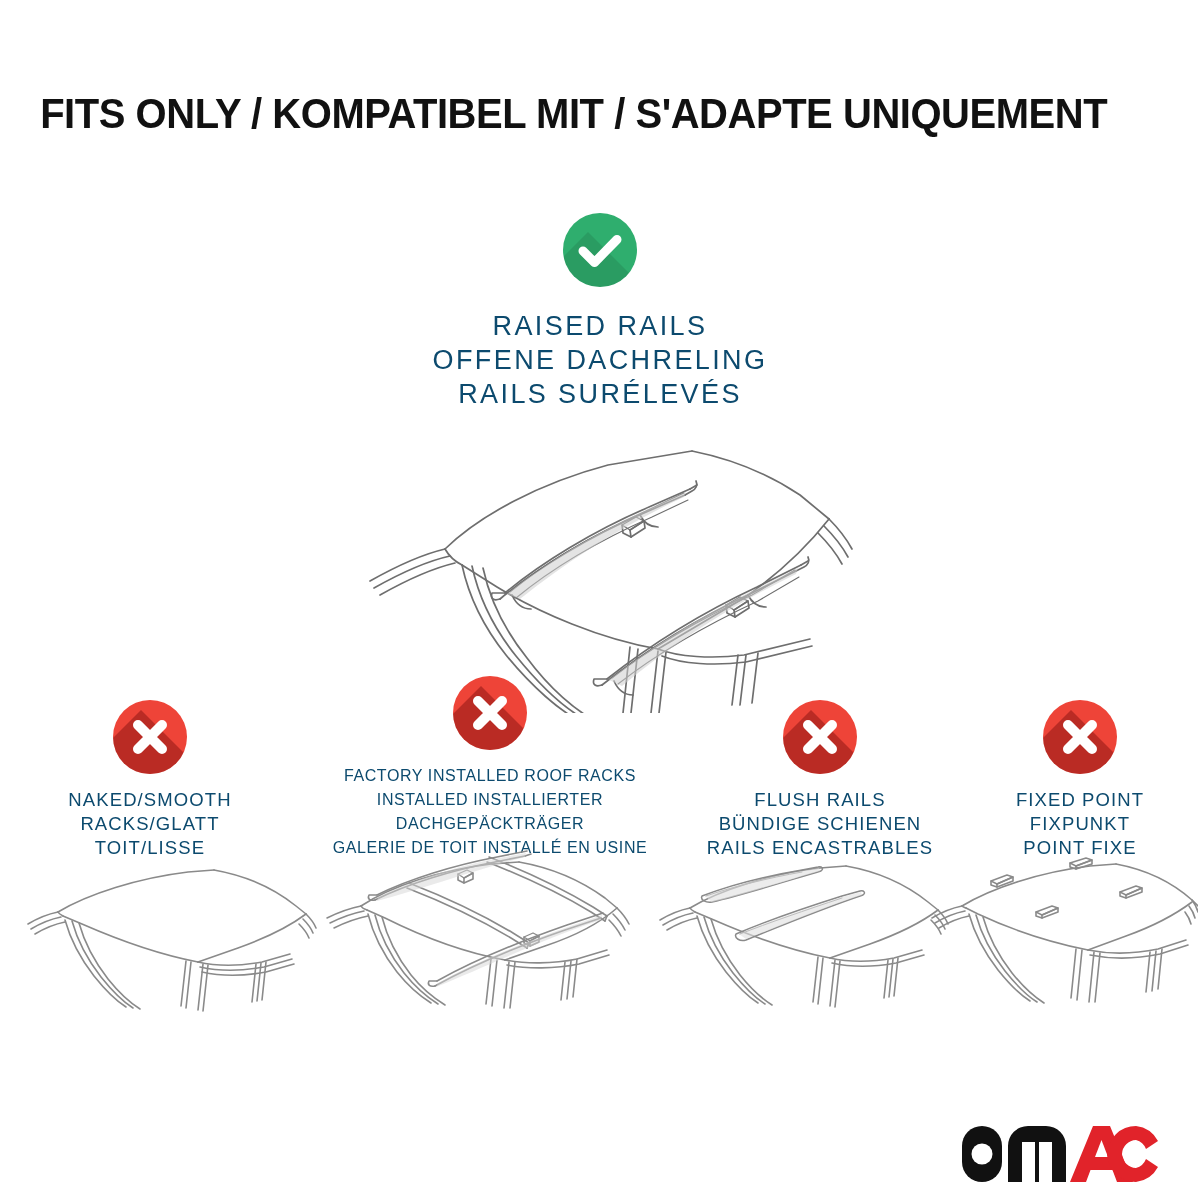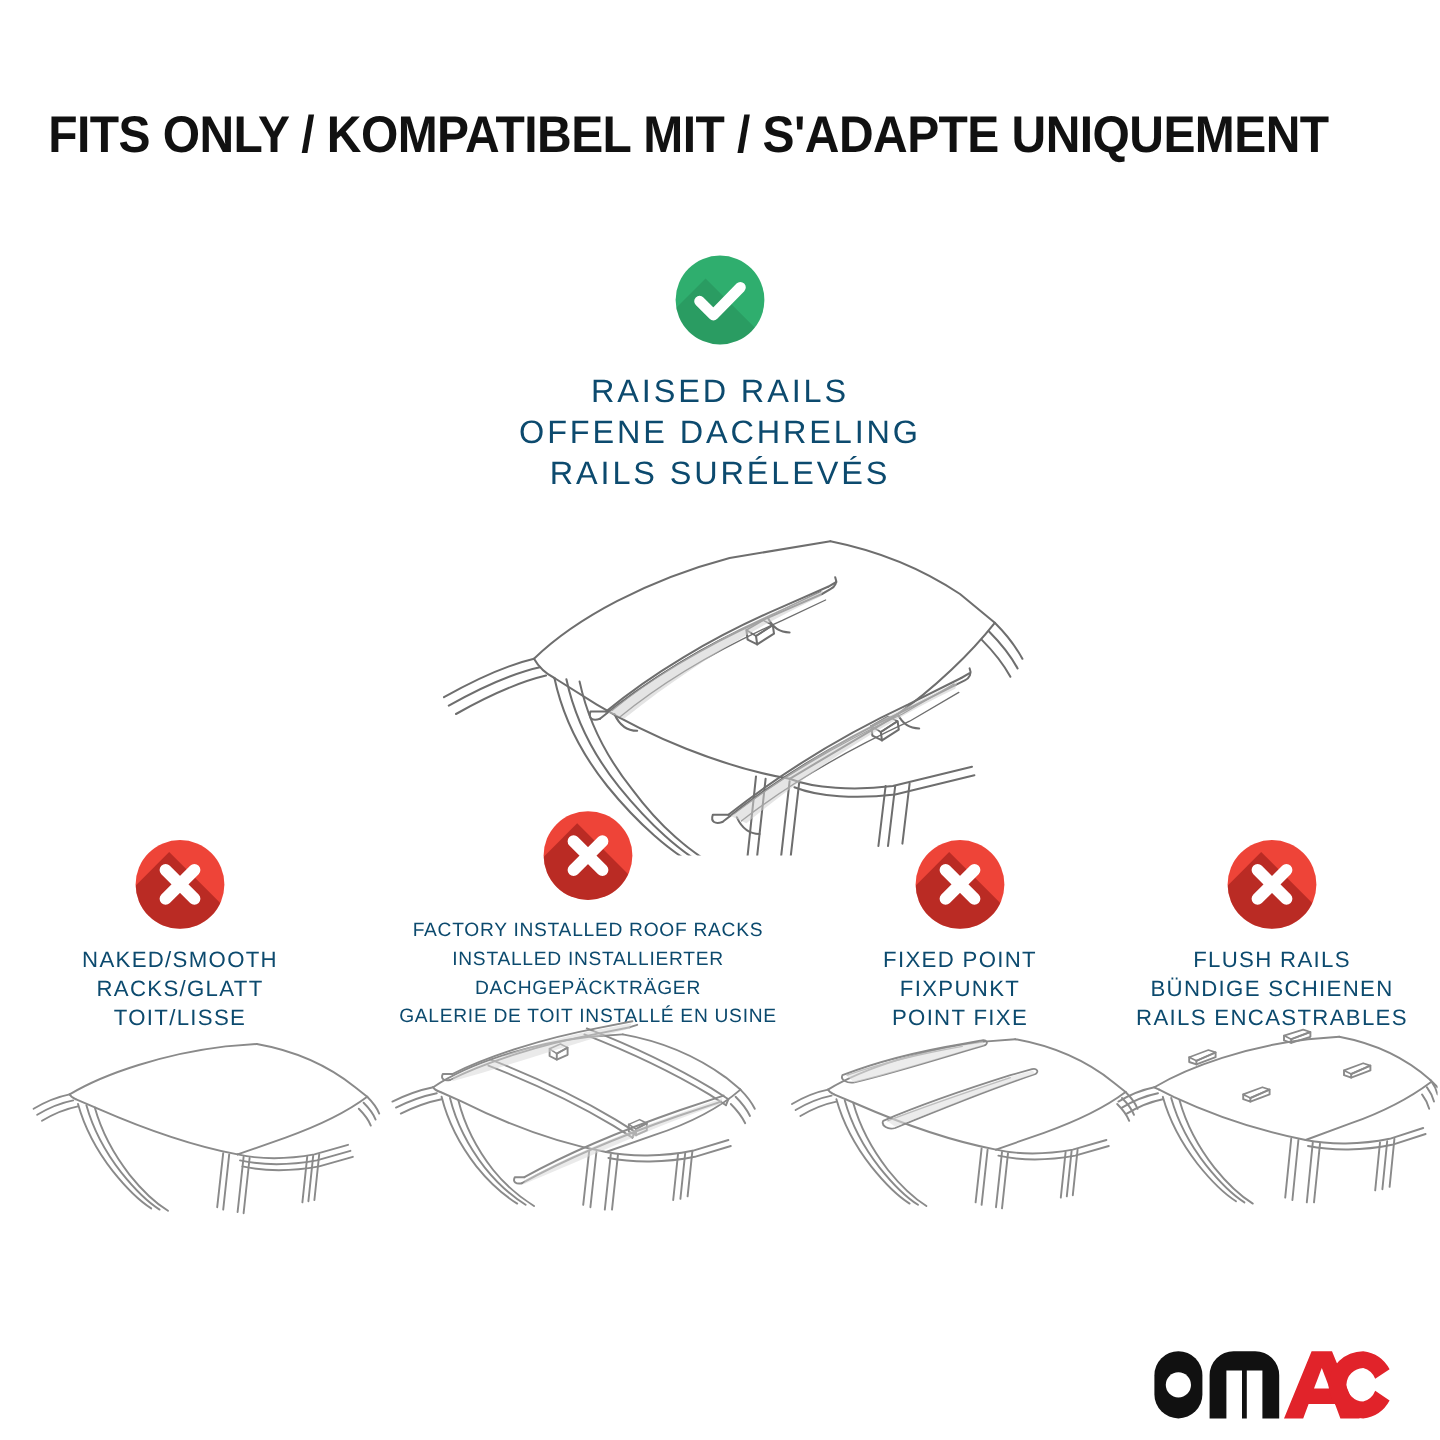--- a/index.html
+++ b/index.html
@@ -260,45 +260,45 @@
         </svg>
       </div>
       <div class="caption sub">
         <div>FACTORY INSTALLED ROOF RACKS</div>
         <div>INSTALLED INSTALLIERTER</div>
         <div>DACHGEPÄCKTRÄGER</div>
         <div>GALERIE DE TOIT INSTALLÉ EN USINE</div>
       </div>
     </div>
 
+    <div class="col col-2">
+      <div class="badge red">
+        <div class="shadow"></div>
+        <svg width="74" height="74" viewBox="0 0 74 74" aria-hidden="true">
+          <path d="M25 25 L49 49 M49 25 L25 49" fill="none" stroke="#ffffff" stroke-width="10" stroke-linecap="round"></path>
+        </svg>
+      </div>
+      <div class="caption sub">
+        <div>FLUSH RAILS</div>
+        <div>BÜNDIGE SCHIENEN</div>
+        <div>RAILS ENCASTRABLES</div>
+      </div>
+    </div>
+
     <div class="col col-3">
       <div class="badge red">
         <div class="shadow"></div>
         <svg width="74" height="74" viewBox="0 0 74 74" aria-hidden="true">
           <path d="M25 25 L49 49 M49 25 L25 49" fill="none" stroke="#ffffff" stroke-width="10" stroke-linecap="round"></path>
         </svg>
       </div>
       <div class="caption sub">
         <div>FIXED POINT</div>
         <div>FIXPUNKT</div>
         <div>POINT FIXE</div>
-      </div>
-    </div>
-
-    <div class="col col-2">
-      <div class="badge red">
-        <div class="shadow"></div>
-        <svg width="74" height="74" viewBox="0 0 74 74" aria-hidden="true">
-          <path d="M25 25 L49 49 M49 25 L25 49" fill="none" stroke="#ffffff" stroke-width="10" stroke-linecap="round"></path>
-        </svg>
-      </div>
-      <div class="caption sub">
-        <div>FLUSH RAILS</div>
-        <div>BÜNDIGE SCHIENEN</div>
-        <div>RAILS ENCASTRABLES</div>
       </div>
     </div>
   </div>
 
   <div class="art-row">
 
     <div class="art-naked">
       <svg width="300" height="200" viewBox="0 0 300 200" aria-hidden="true">
         <g fill="none" stroke="#8a8a8a" stroke-width="1.6" stroke-linecap="round" stroke-linejoin="round">
 

